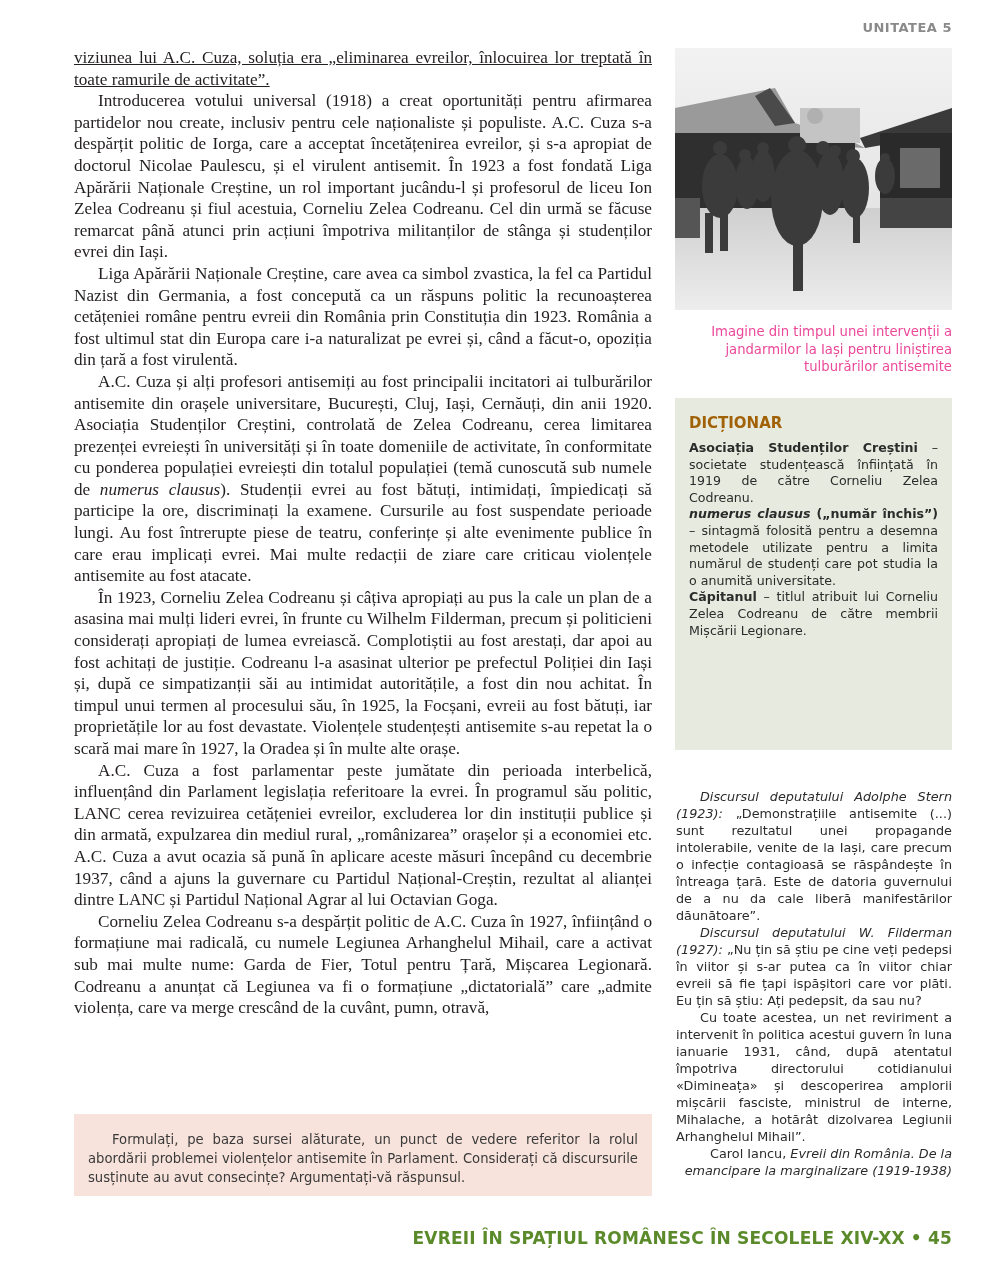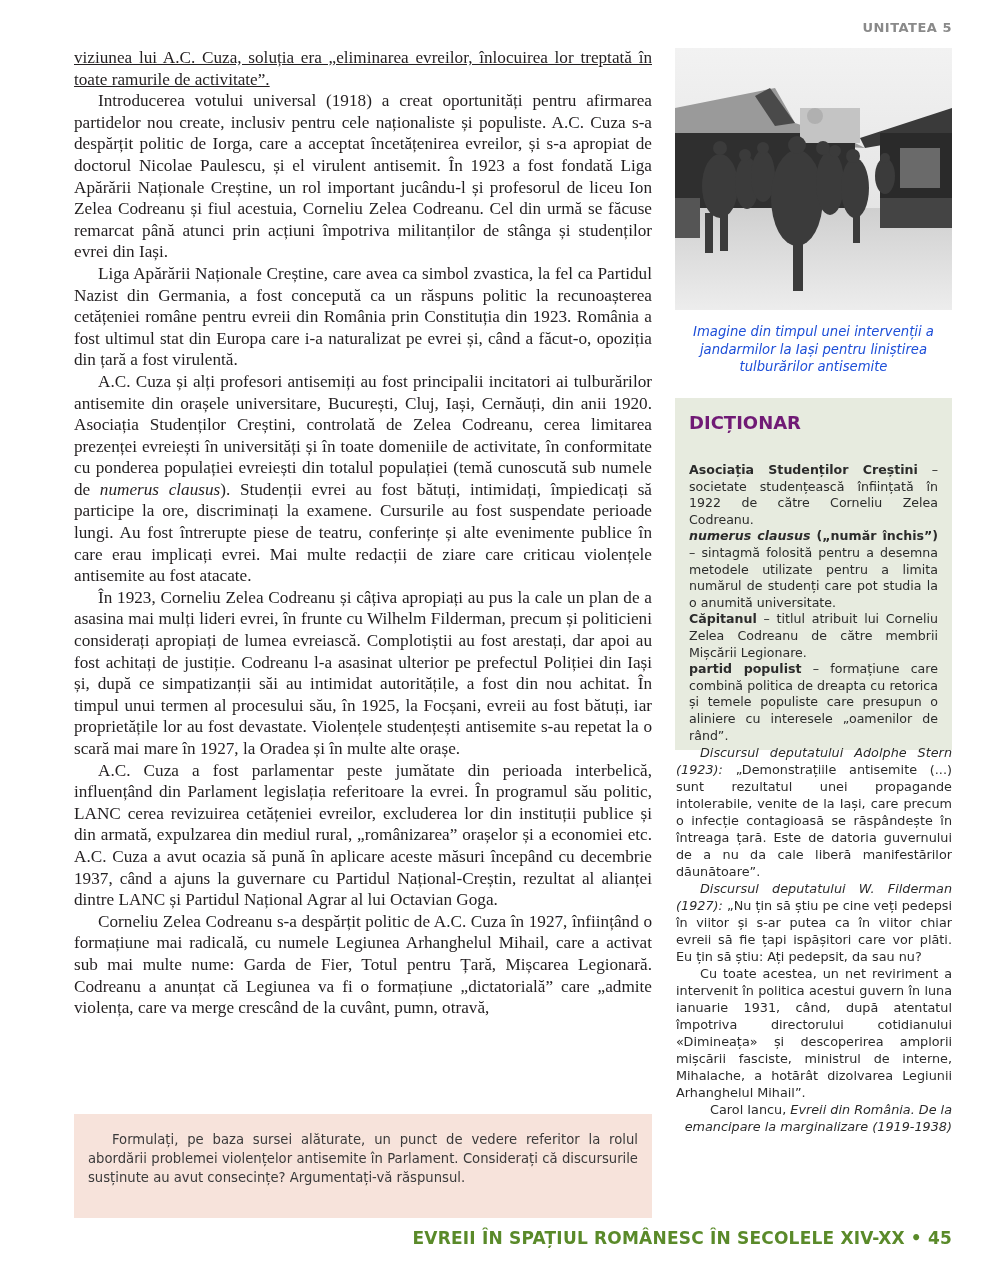--- a/index.html
+++ b/index.html
@@ -20,51 +20,51 @@
   .main-col p { text-indent: 24px; }
   .main-col p.no-indent { text-indent: 0; text-decoration: underline; }
   .main-col em { font-style: italic; }
 
   .section-heading {
     font-family: "DejaVu Sans", sans-serif; font-weight: bold;
     color: #5a8a2a; font-size: 19px; margin: 20px 0 14px 0; line-height: 24px;
   }
 
   .task-box {
-    position: absolute; left: 74px; top: 1114px; width: 578px; height: 104px;
+    position: absolute; left: 74px; top: 1114px; width: 578px; height: 82px;
     background: #f7e3db; padding: 16px 14px 0 14px;
     font-family: "DejaVu Sans", sans-serif; font-size: 13.2px; line-height: 19px;
     color: #3a3a3a; text-align: justify;
   }
   .task-box p { text-indent: 24px; }
 
   .photo {
     position: absolute; left: 675px; top: 48px; width: 277px; height: 262px;
     background: #e8e8e8; overflow: hidden;
   }
   .caption {
     position: absolute; left: 675px; top: 323px; width: 277px;
-    font-family: "DejaVu Sans", sans-serif; font-style: italic; font-size: 13.2px;
-    line-height: 17.5px; text-align: center; color: #1d4ed8;
+    font-family: "DejaVu Sans", sans-serif; font-size: 13.2px;
+    line-height: 17.5px; text-align: right; color: #ec4899;
   }
 
   .dict-box {
     position: absolute; left: 675px; top: 398px; width: 277px; height: 352px;
     background: #e7ebdf; padding: 14px 14px 0 14px;
     font-family: "DejaVu Sans", sans-serif; font-size: 12.6px; line-height: 16.6px;
     color: #2b2b2b; text-align: justify;
   }
   .dict-title {
-    font-weight: bold; font-size: 18px; color: #701a75; margin-bottom: 28px; line-height: 22px;
+    font-weight: bold; font-size: 15px; color: #a16207; margin-bottom: 6px; line-height: 22px;
   }
   .dict-entry b { font-weight: bold; }
   .dict-entry b i { font-style: italic; }
 
   .source-col {
-    position: absolute; left: 676px; top: 744px; width: 276px;
+    position: absolute; left: 676px; top: 788px; width: 276px;
     font-family: "DejaVu Sans", sans-serif; font-size: 12.8px; line-height: 17px;
     color: #2b2b2b; text-align: justify;
   }
   .source-col p { text-indent: 24px; }
   .source-col .src-head { font-style: italic; }
   .source-col .attrib { text-align: right; }
 
   .footer {
     position: absolute; right: 48px; top: 1228px;
     font-family: "DejaVu Sans", sans-serif; font-weight: bold; font-size: 17px;
@@ -140,24 +140,23 @@
       <ellipse cx="210" cy="128" rx="10" ry="18"></ellipse>
       <circle cx="210" cy="110" r="5"></circle>
     </g>
   </svg>
 </div>
 
 <div class="caption">Imagine din timpul unei intervenții a jandarmilor la Iași pentru liniștirea tulburărilor antisemite</div>
 
 <div class="dict-box">
   <div class="dict-title">DICȚIONAR</div>
-  <div class="dict-entry"><b>Asociația Studenților Creștini</b><span> – societate studențească înființată în 1922 de către Corneliu Zelea Codreanu.</span></div>
+  <div class="dict-entry"><b>Asociația Studenților Creștini</b><span> – societate studențească înființată în 1919 de către Corneliu Zelea Codreanu.</span></div>
   <div class="dict-entry"><b><i>numerus clausus</i><span> („număr închis”)</span></b><span> – sintagmă folosită pentru a desemna metodele utilizate pentru a limita numărul de studenți care pot studia la o anumită universitate.</span></div>
   <div class="dict-entry"><b>Căpitanul</b><span> – titlul atribuit lui Corneliu Zelea Codreanu de către membrii Mișcării Legionare.</span></div>
-  <div class="dict-entry"><b>partid populist</b><span> – formațiune care combină politica de dreapta cu retorica și temele populiste care presupun o aliniere cu interesele „oamenilor de rând”.</span></div>
 </div>
 
 <div class="source-col">
   <p><i class="src-head">Discursul deputatului Adolphe Stern (1923):</i><span> „Demonstrațiile antisemite (...) sunt rezultatul unei propagande intolerabile, venite de la Iași, care precum o infecție contagioasă se răspândește în întreaga țară. Este de datoria guvernului de a nu da cale liberă manifestărilor dăunătoare”.</span></p>
   <p><i class="src-head">Discursul deputatului W. Filderman (1927):</i><span> „Nu țin să știu pe cine veți pedepsi în viitor și s-ar putea ca în viitor chiar evreii să fie țapi ispășitori care vor plăti. Eu țin să știu: Ați pedepsit, da sau nu?</span></p>
   <p>Cu toate acestea, un net reviriment a intervenit în politica acestui guvern în luna ianuarie 1931, când, după atentatul împotriva directorului cotidianului «Dimineața» și descoperirea amplorii mișcării fasciste, ministrul de interne, Mihalache, a hotărât dizolvarea Legiunii Arhanghelul Mihail”.</p>
   <p class="attrib"><span>Carol Iancu, </span><i>Evreii din România. De la emancipare la marginalizare (1919-1938)</i></p>
 </div>
 
 <div class="footer">

